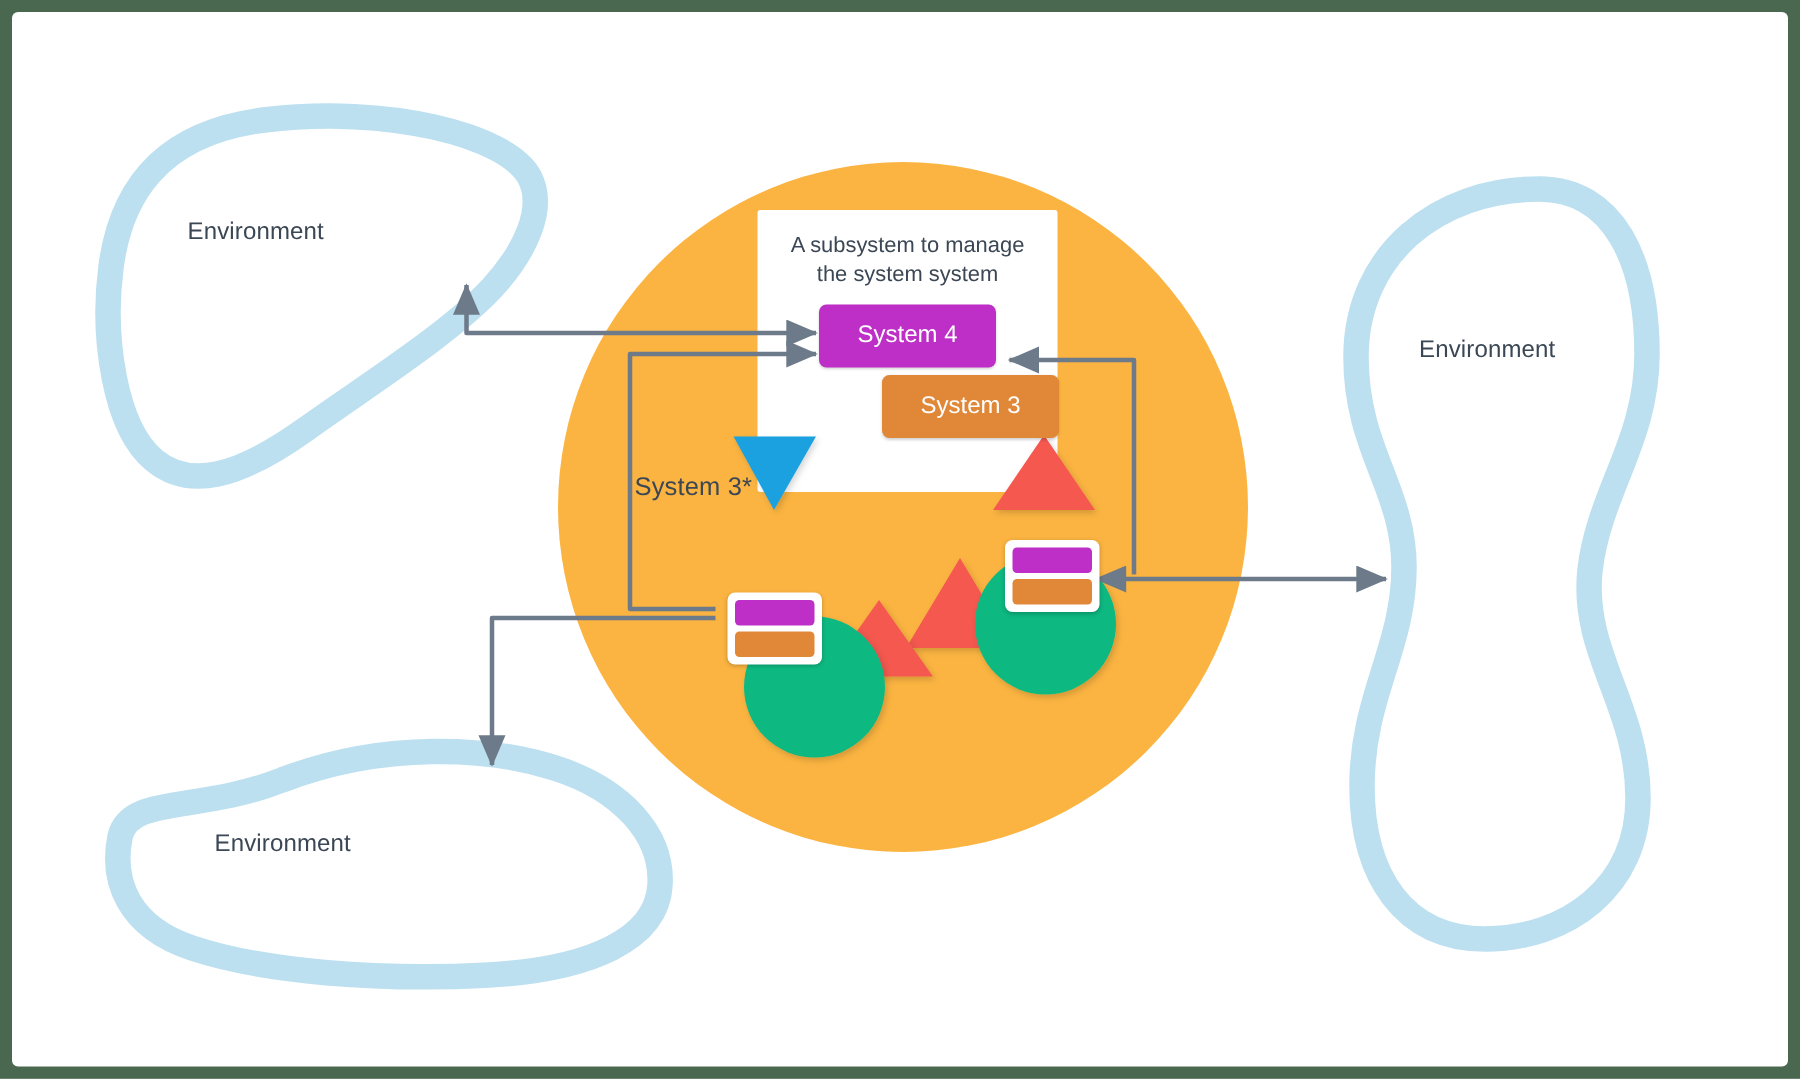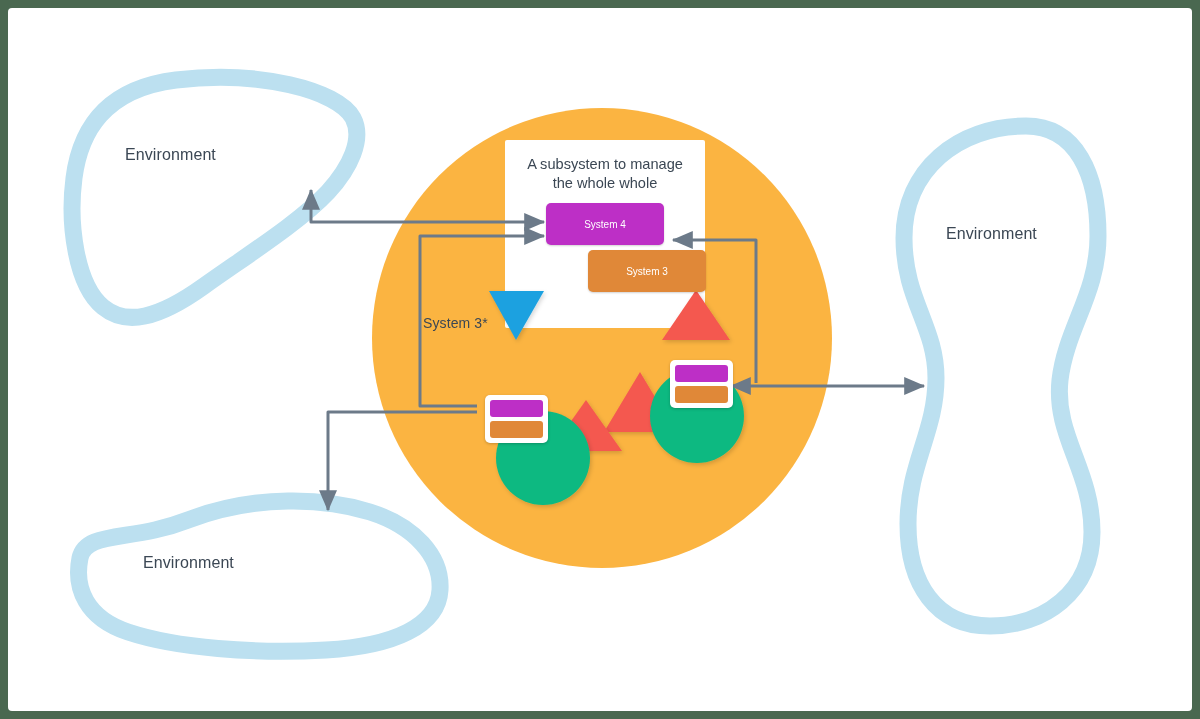--- a/index.html
+++ b/index.html
@@ -29,42 +29,42 @@
   #vectors {
     position: absolute;
     left: 0; top: 0;
     width: 1184px;
     height: 703px;
     display: block;
   }
   .lbl {
     position: absolute;
     color: #3b4754;
-    font-size: 14px;
+    font-size: 17px;
     font-family: "Liberation Sans", sans-serif;
     white-space: nowrap;
     letter-spacing: .1px;
   }
   .env-label { font-size: 16px; }
   .panel-title {
     position: absolute;
     color: #3b4754;
     font-size: 14.6px;
     line-height: 19px;
     text-align: center;
     width: 200px;
     left: 497px;
     top: 147px;
     font-family: "Liberation Sans", sans-serif;
   }
   .sysbox {
     position: absolute;
     border-radius: 5px;
     color: #ffffff;
-    font-size: 10px;
+    font-size: 16px;
     display: flex;
     align-items: center;
     justify-content: center;
     box-shadow: 0 1px 2px rgba(0,0,0,.18);
     font-family: "Liberation Sans", sans-serif;
   }
   .ou-card {
     position: absolute;
     background: #ffffff;
     border-radius: 5px;
@@ -144,21 +144,21 @@
 
       <path d="M 469,404 L 320,404 L 320,502" fill="none" stroke="#6c7a89" stroke-width="3" stroke-linejoin="round" marker-end="url(#arrHead)"></path>
 
       <path d="M 748,375 L 748,232 L 665,232" fill="none" stroke="#6c7a89" stroke-width="3" stroke-linejoin="round" marker-end="url(#arrHead)"></path>
 
       <path d="M 723,378 L 916,378" fill="none" stroke="#6c7a89" stroke-width="3" marker-end="url(#arrHead)" marker-start="url(#arrHeadStart)"></path>
     </svg>
 
     <div class="panel-title">
       <span>A subsystem to manage</span><br>
-      <span>the whole whole</span>
+      <span>the system system</span>
     </div>
 
     <div class="sysbox" style="left:538px; top:195px; width:118px; height:42px; background:#bd2fc6;">
       <span>System 4</span>
     </div>
 
     <div class="sysbox" style="left:538px; top:242px; width:118px; height:42px; background:#e08838;margin-left:42px;">
       <span>System 3</span>
     </div>
 

